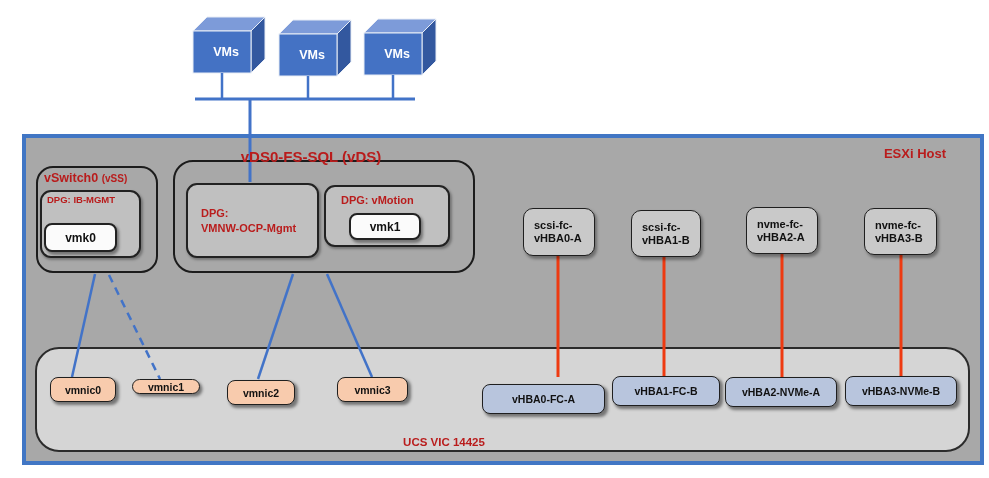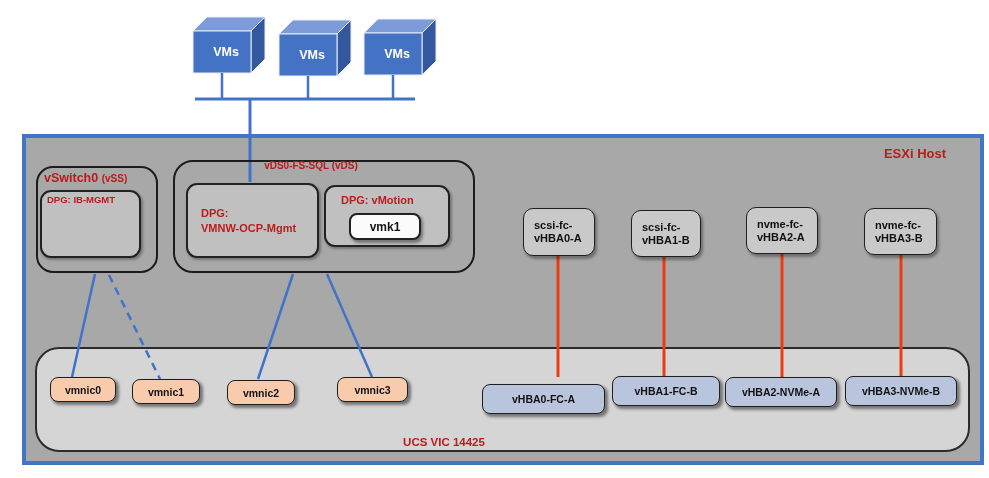--- a/index.html
+++ b/index.html
@@ -100,23 +100,24 @@
   <div class="abs ctr cubelabel" style="left:193px;top:31px;width:58px;height:42px;">VMs</div>
   <div class="abs ctr cubelabel" style="left:279px;top:34px;width:58px;height:42px;">VMs</div>
   <div class="abs ctr cubelabel" style="left:364px;top:33px;width:58px;height:42px;">VMs</div>
 
   <div class="abs lbl" style="left:860px;top:146px;width:110px;text-align:center;font-size:13px;">ESXi Host</div>
 
   <div class="abs blackbox" style="left:36px;top:166px;width:122px;height:107px;"></div>
   <div class="abs lbl" style="left:44px;top:171px;font-size:12.5px;"><span>vSwitch0</span>&nbsp;<span style="font-size:10px;">(vSS)</span></div>
   <div class="abs dpg" style="left:40px;top:190px;width:101px;height:68px;"></div>
   <div class="abs lbl" style="left:47px;top:194px;font-size:9.5px;">DPG: IB-MGMT</div>
+  <div class="abs ctr vmk" style="left:44px;top:223px;width:73px;height:29px;">vmk0</div>
 
   <div class="abs blackbox" style="left:173px;top:160px;width:302px;height:113px;border-radius:20px;"></div>
-  <div class="abs lbl" style="left:161px;top:160px;width:300px;text-align:center;font-size:10px;">vDS0-FS-SQL (vDS)</div>
+  <div class="abs lbl" style="left:161px;top:148px;width:300px;text-align:center;font-size:15px;">vDS0-FS-SQL (vDS)</div>
 
   <div class="abs dpg" style="left:186px;top:183px;width:133px;height:75px;display:flex;flex-direction:column;justify-content:center;padding-left:13px;">
     <span class="lbl" style="font-size:11px;line-height:15px;">DPG:</span>
     <span class="lbl" style="font-size:11px;line-height:15px;">VMNW-OCP-Mgmt</span>
   </div>
 
   <div class="abs dpg" style="left:324px;top:185px;width:126px;height:62px;"></div>
   <div class="abs lbl" style="left:341px;top:194px;font-size:11px;">DPG: vMotion</div>
   <div class="abs ctr vmk" style="left:349px;top:213px;width:72px;height:27px;">vmk1</div>
 
@@ -131,21 +132,21 @@
   <div class="abs adapter" style="left:746px;top:207px;width:72px;height:47px;">
     <span>nvme-fc-</span>
     <span>vHBA2-A</span>
   </div>
   <div class="abs adapter" style="left:864px;top:208px;width:73px;height:47px;">
     <span>nvme-fc-</span>
     <span>vHBA3-B</span>
   </div>
 
   <div class="abs ctr vmnic" style="left:50px;top:377px;width:66px;height:25px;">vmnic0</div>
-  <div class="abs ctr vmnic" style="left:132px;top:379px;width:68px;height:25px;">vmnic1</div>
+  <div class="abs ctr vmnic" style="left:132px;top:379px;width:68px;height:15px;">vmnic1</div>
   <div class="abs ctr vmnic" style="left:227px;top:380px;width:68px;height:25px;">vmnic2</div>
   <div class="abs ctr vmnic" style="left:337px;top:377px;width:71px;height:25px;">vmnic3</div>
 
   <div class="abs ctr vhba" style="left:482px;top:384px;width:123px;height:30px;">vHBA0-FC-A</div>
   <div class="abs ctr vhba" style="left:612px;top:376px;width:108px;height:30px;">vHBA1-FC-B</div>
   <div class="abs ctr vhba" style="left:725px;top:377px;width:112px;height:30px;">vHBA2-NVMe-A</div>
   <div class="abs ctr vhba" style="left:845px;top:376px;width:112px;height:30px;">vHBA3-NVMe-B</div>
 
   <div class="abs lbl" style="left:384px;top:436px;width:120px;text-align:center;font-size:11.5px;">UCS VIC 14425</div>
 

